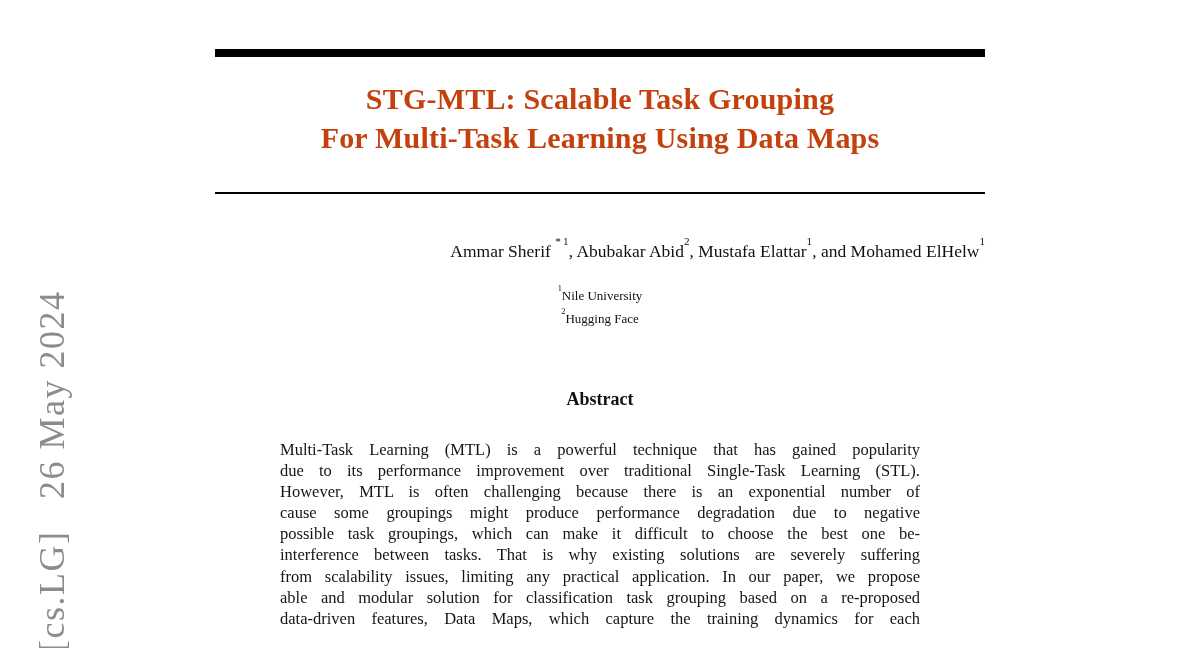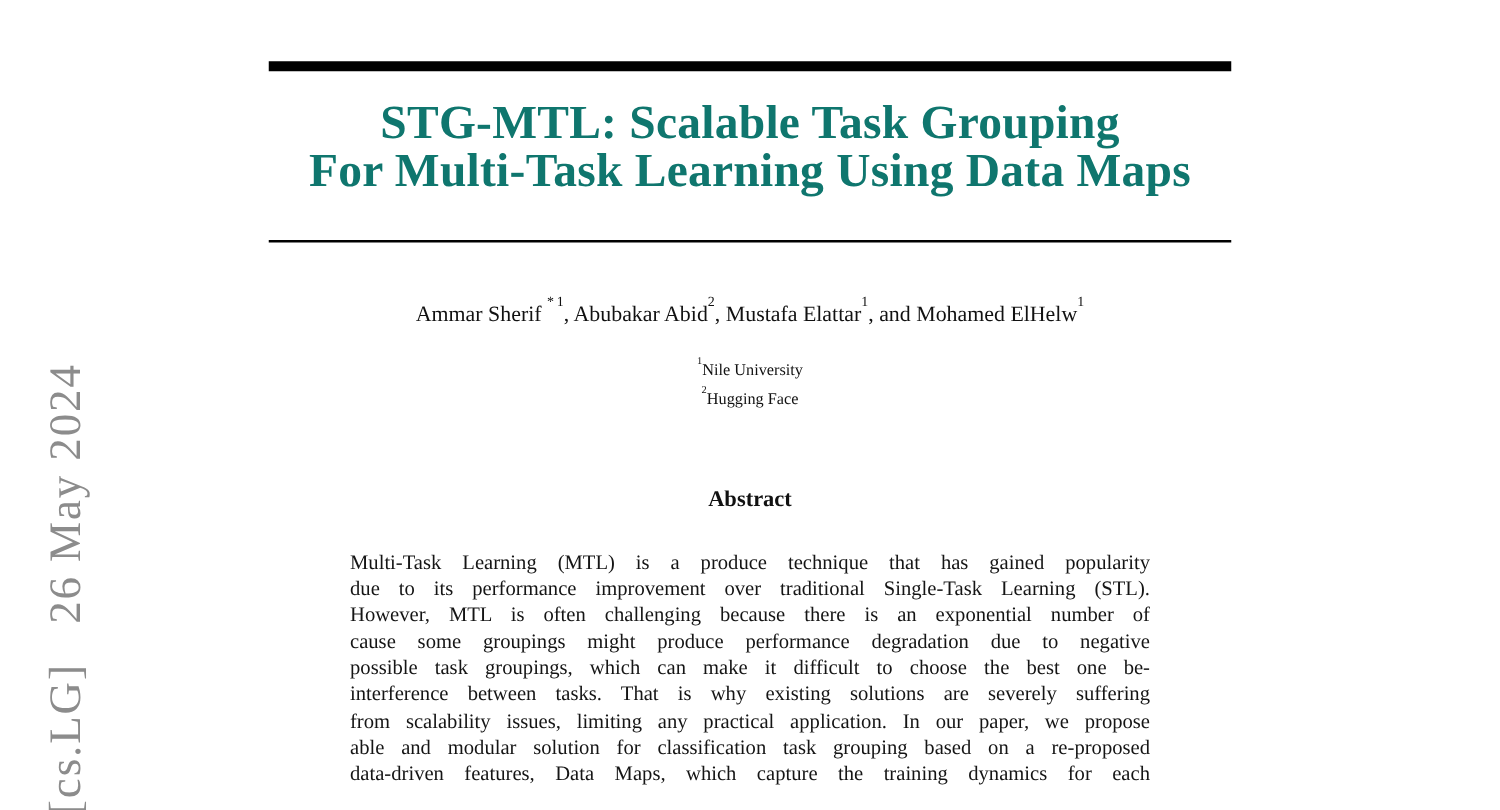--- a/index.html
+++ b/index.html
@@ -13,30 +13,30 @@
     color: #111111;
   }
   .col { position: absolute; left: 215px; width: 770px; }
   .rule { background: #000000; }
   .top-rule { top: 49px; height: 8px; }
   .mid-rule { top: 192px; height: 2px; }
   .title {
     top: 79px;
     margin: 0;
     text-align: center;
-    font-size: 38px;
+    font-size: 30px;
     font-weight: 700;
     line-height: 39px;
     letter-spacing: 0.2px;
-    color: #0f766e;
+    color: #c2410c;
   }
   .t-line { display: block; }
   .authors {
     top: 241px;
-    text-align: center;
+    text-align: right;
     font-size: 17.5px;
     white-space: nowrap;
   }
   .authors sup, .affils sup {
     font-size: 64%;
     line-height: 0;
     position: relative;
     top: -0.42em;
   }
   .affils {
@@ -99,21 +99,21 @@
   </div>
 
   <div class="col affils">
     <div><sup>1</sup><span>Nile University</span></div>
     <div><sup>2</sup><span>Hugging Face</span></div>
   </div>
 
   <div class="col abstract-head">Abstract</div>
 
   <div class="abstract-body">
-    <div class="abs-line">Multi-Task Learning (MTL) is a produce technique that has gained popularity</div>
+    <div class="abs-line">Multi-Task Learning (MTL) is a powerful technique that has gained popularity</div>
     <div class="abs-line">due to its performance improvement over traditional Single-Task Learning (STL).</div>
     <div class="abs-line">However, MTL is often challenging because there is an exponential number of</div>
     <div class="abs-line">cause some groupings might produce performance degradation due to negative</div>
     <div class="abs-line">possible task groupings, which can make it difficult to choose the best one be-</div>
     <div class="abs-line">interference between tasks. That is why existing solutions are severely suffering</div>
     <div class="abs-line">from scalability issues, limiting any practical application. In our paper, we propose</div>
     <div class="abs-line">able and modular solution for classification task grouping based on a re-proposed</div>
     <div class="abs-line">data-driven features, Data Maps, which capture the training dynamics for each</div>
   </div>
 

